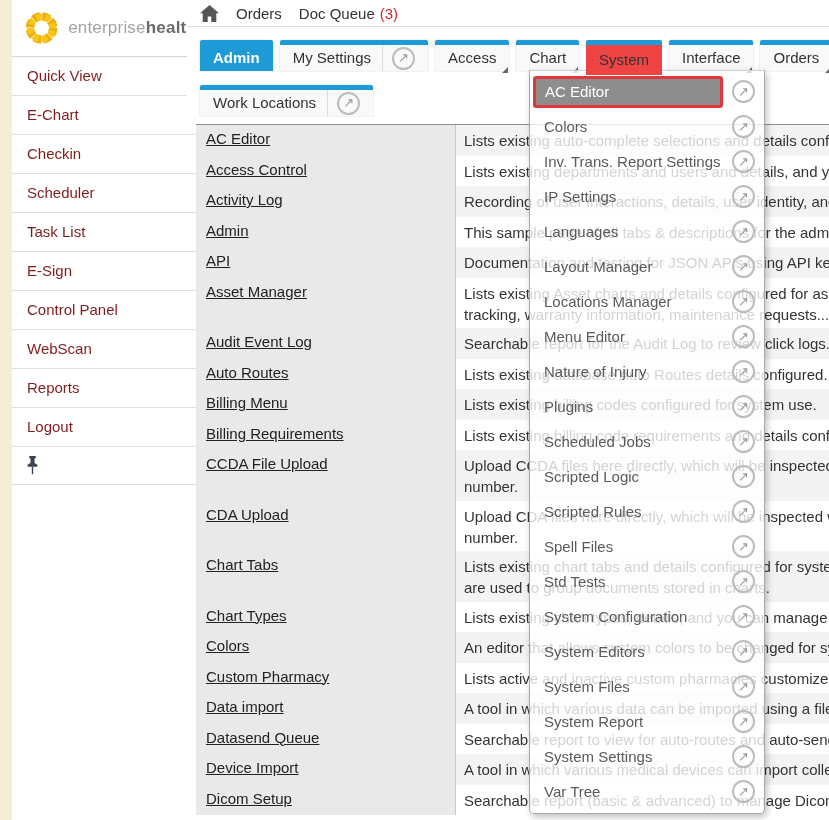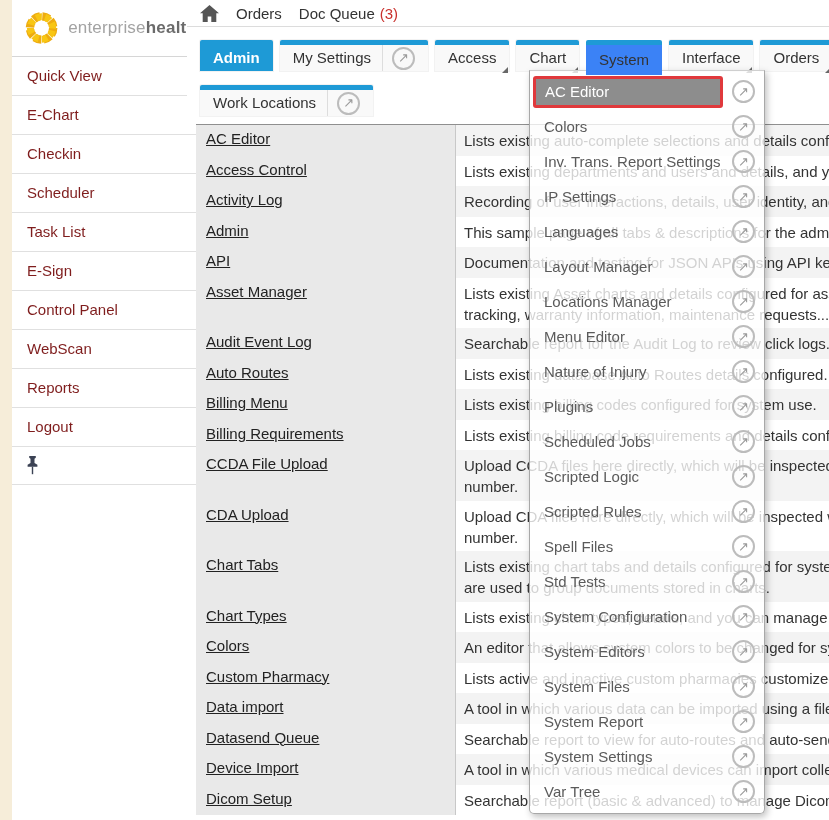--- a/index.html
+++ b/index.html
@@ -22,21 +22,21 @@
   .home-icon{margin-left:13px;display:inline-flex;cursor:pointer;}
   .crumb{margin-left:17px;cursor:pointer;}
   .crumb-count{margin-left:5px;color:var(--badge,#c9302c);}
   
   .tabszone{position:absolute;left:187px;top:27px;width:642px;height:97px;background:#fff;}
   .tabrow{position:absolute;left:13px;display:flex;align-items:flex-start;}
   .tabrow.r1{top:13px;}
   .tabrow.r2{top:58px;}
   .tab{position:relative;height:26px;line-height:26px;background:#f9f9f9;border-top:5px solid var(--accent,#1e9ad6);padding:0 13px;margin-right:7px;font-size:15px;color:#333;border-radius:2px 2px 0 0;cursor:pointer;box-shadow:0 0 0 1px rgba(0,0,0,0.05);display:flex;align-items:center;white-space:nowrap;}
   .tab.active{background:var(--accent,#1e9ad6);color:#fff;font-weight:bold;}
-  .tab.open{background:#3b82f6;height:30px;z-index:30;box-shadow:none;justify-content:center;}
+  .tab.open{background:#ef4444;height:30px;z-index:30;box-shadow:none;justify-content:center;}
   .tab .caret{position:absolute;right:1px;bottom:-2px;width:0;height:0;border-left:6px solid transparent;border-bottom:6px solid #686868;}
   .tab-divider{width:1px;height:26px;background:#ddd;margin:0 9px 0 11px;}
   .circle-icon{width:19px;height:19px;border:2px solid #bcbcbc;border-radius:50%;color:#9a9a9a;display:inline-flex;align-items:center;justify-content:center;font-size:13px;flex:none;cursor:pointer;background:transparent;}
   
   .content{position:absolute;left:196px;top:124px;width:633px;height:696px;border-top:1px solid #8f8f8f;background:#fff;box-sizing:content-box;}
   .row{display:flex;height:30.5px;overflow:hidden;}
   .row.tall{height:50.5px;}
   .cell-link{width:259px;flex:none;background:#e9e9e9;padding:5px 0 0 10px;box-sizing:border-box;}
   .cell-link a{color:#222;font-size:15px;text-decoration:underline;}
   .cell-desc{flex:1;border-left:1px solid #c8c8c8;padding:5px 0 0 8px;font-size:15px;color:#333;line-height:21px;white-space:pre;overflow:hidden;}

